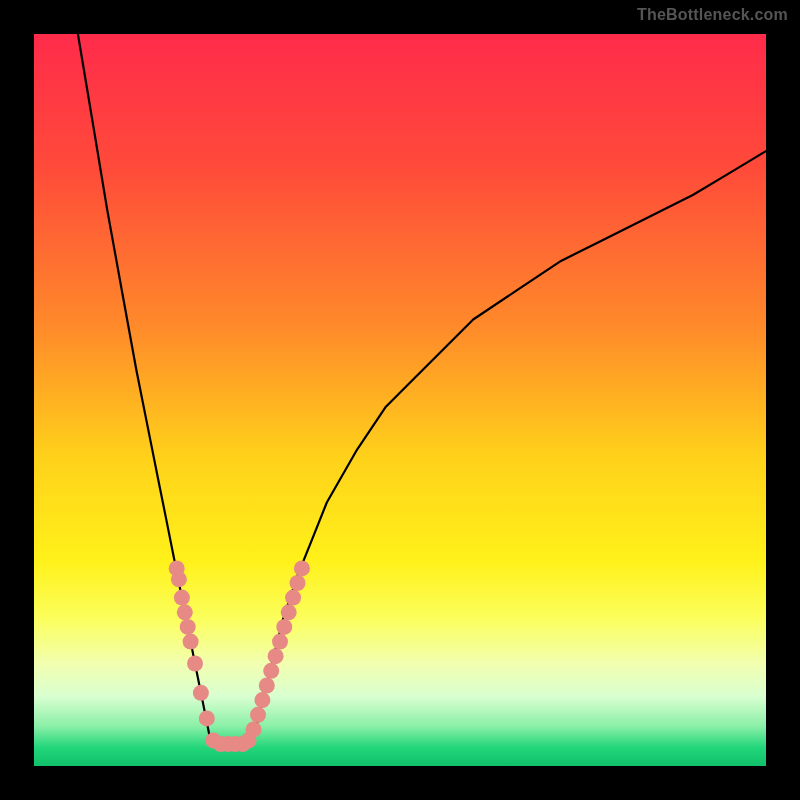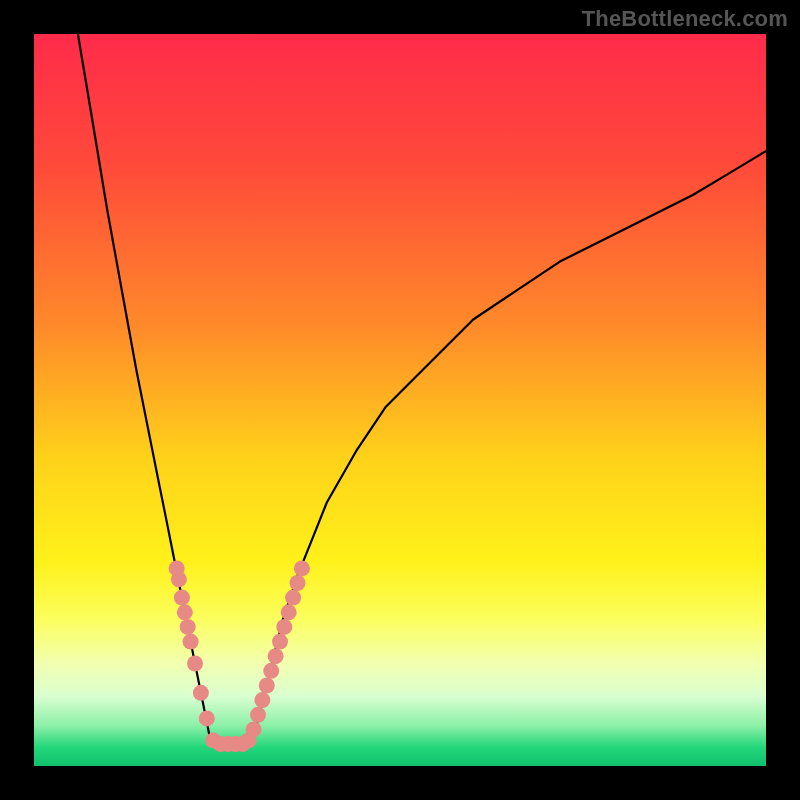--- a/index.html
+++ b/index.html
@@ -1,17 +1,17 @@
 <!DOCTYPE html>
 <html><head>
 <meta charset="utf-8">
 <style>
   html,body{margin:0;padding:0;width:800px;height:800px;background:#000;overflow:hidden;font-family:Arial,Helvetica,sans-serif}
   .stage{position:relative;width:800px;height:800px}
-  .watermark{position:absolute;top:6px;right:12px;color:#555;font-size:22px;font-weight:600;letter-spacing:.2px}
+  .watermark{position:absolute;top:6px;right:12px;color:#555;font-size:16px;font-weight:600;letter-spacing:.2px}
   svg{display:block}
 </style>
 </head>
 <body>
 <div class="stage">
   <div class="watermark">TheBottleneck.com</div>
   <svg id="svg" width="800" height="800" viewBox="0 0 800 800">
       <defs>
         <linearGradient id="bg" x1="0" y1="0" x2="0" y2="1">
           <stop offset="0%" stop-color="#ff2b4a"></stop>

